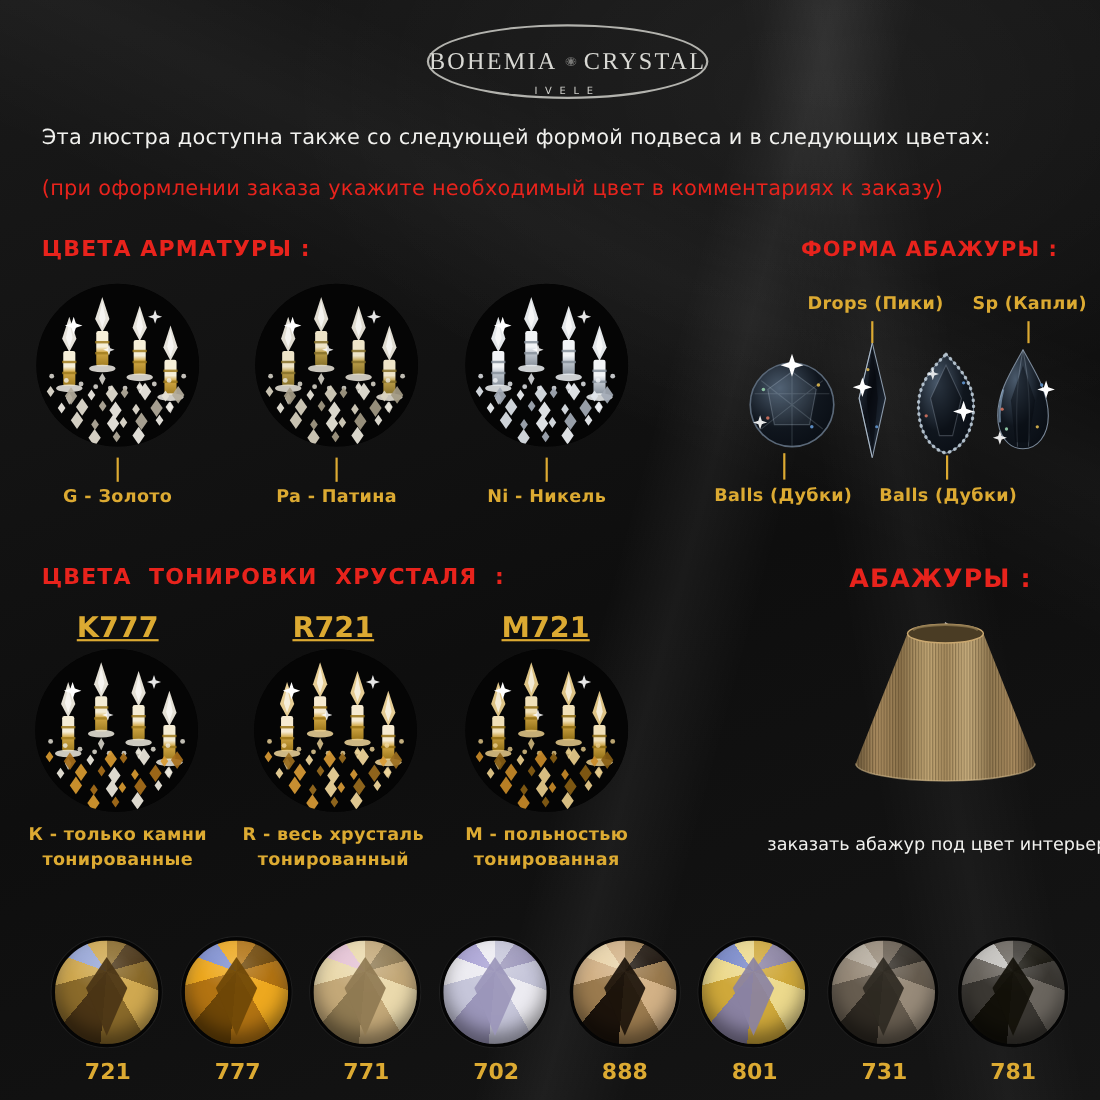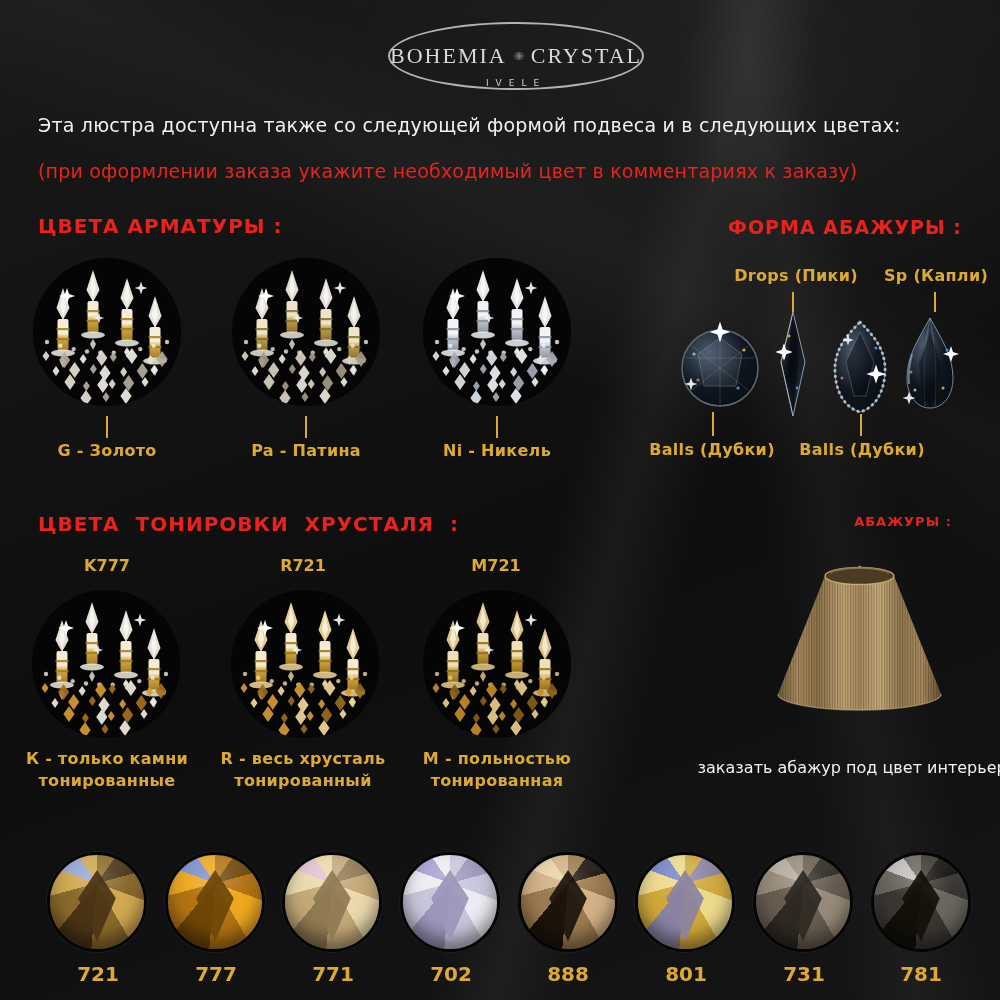--- a/index.html
+++ b/index.html
@@ -13,21 +13,21 @@
       linear-gradient(25deg, transparent 60%, rgba(255,255,255,.03) 70%, transparent 78%),
       linear-gradient(160deg,#191919,#0e0e0e 55%,#151515);
     --red:#e8231c; --gold:#dcaa32; --white:#f1f1ee;
   }
   .abs{position:absolute;}
   .ctr{transform:translateX(-50%);white-space:nowrap;text-align:center;}
   .white-text{color:var(--white);font-size:19px;letter-spacing:.2px;}
   .red-note{color:var(--red);font-size:19px;letter-spacing:.2px;}
   .sec-title{color:var(--red);font-size:20px;font-weight:bold;letter-spacing:1px;}
   .gold-label{color:var(--gold);font-size:16px;font-weight:bold;letter-spacing:.3px;}
-  .code-label{color:var(--gold);font-size:16px;font-weight:bold;}
+  .code-label{color:var(--gold);font-size:26px;font-weight:bold;text-decoration:underline;}
   .tick{position:absolute;width:2px;background:var(--gold);}
   .subtitle{color:#ececec;font-size:16px;font-weight:bold;}
 
   
   .logo-wrap{left:388px;top:22px;width:256px;height:68px;}
   .logo-ellipse{width:100%;height:100%;border:2px solid #b3b3ae;border-radius:50%;
     display:flex;align-items:center;justify-content:center;gap:7px;box-sizing:border-box;}
   .logo-word{font-family:"Liberation Serif","DejaVu Serif",serif;color:#d9d9d4;
     font-size:22px;letter-spacing:2px;}
   .logo-sub{position:absolute;left:50%;transform:translateX(-50%);bottom:2px;
@@ -401,21 +401,21 @@
     <use href="#star" transform="translate(54,40)" fill="#fff"></use>
     <use href="#star" transform="translate(12,84) scale(0.8)" fill="#fff" opacity=".9"></use>
   </svg>
 
   <div class="tick" style="left:712px;top:412px;height:24px"></div>
   <div class="tick" style="left:860px;top:414px;height:22px"></div>
   <div class="abs gold-label ctr" style="left:712px;top:440px;font-size:16px">Balls (Дубки)</div>
   <div class="abs gold-label ctr" style="left:862px;top:440px;font-size:16px">Balls (Дубки)</div>
 
   <div class="abs sec-title" style="left:38px;top:512px;word-spacing:8px">ЦВЕТА ТОНИРОВКИ ХРУСТАЛЯ :</div>
-  <div class="abs sec-title ctr" style="left:903px;top:514px;font-size:13px">АБАЖУРЫ :</div>
+  <div class="abs sec-title ctr" style="left:855px;top:514px;font-size:23px">АБАЖУРЫ :</div>
 
   <div class="abs code-label ctr" style="left:107px;top:556px">K777</div>
   <div class="abs code-label ctr" style="left:303px;top:556px">R721</div>
   <div class="abs code-label ctr" style="left:496px;top:556px">M721</div>
 
   <div class="chand" style="left:32px;top:590px"><svg viewBox="0 0 148 148" width="148" height="148">
         <defs>
           <linearGradient id="cg3" x1="0" y1="0" x2="0" y2="1">
             <stop offset="0" stop-color="#f4ecd4"></stop>
             <stop offset="0.45" stop-color="#f4ecd4"></stop>

